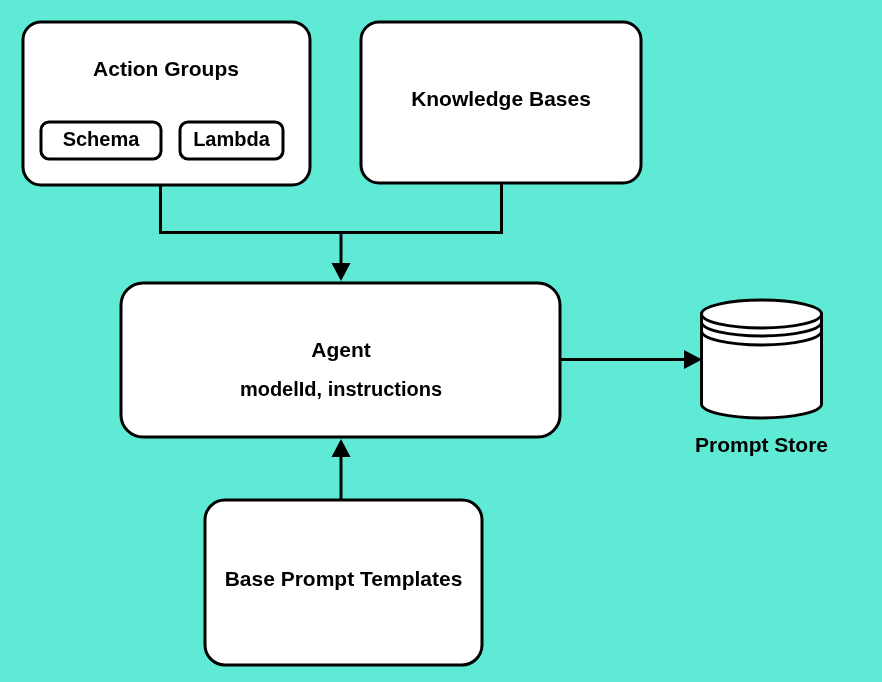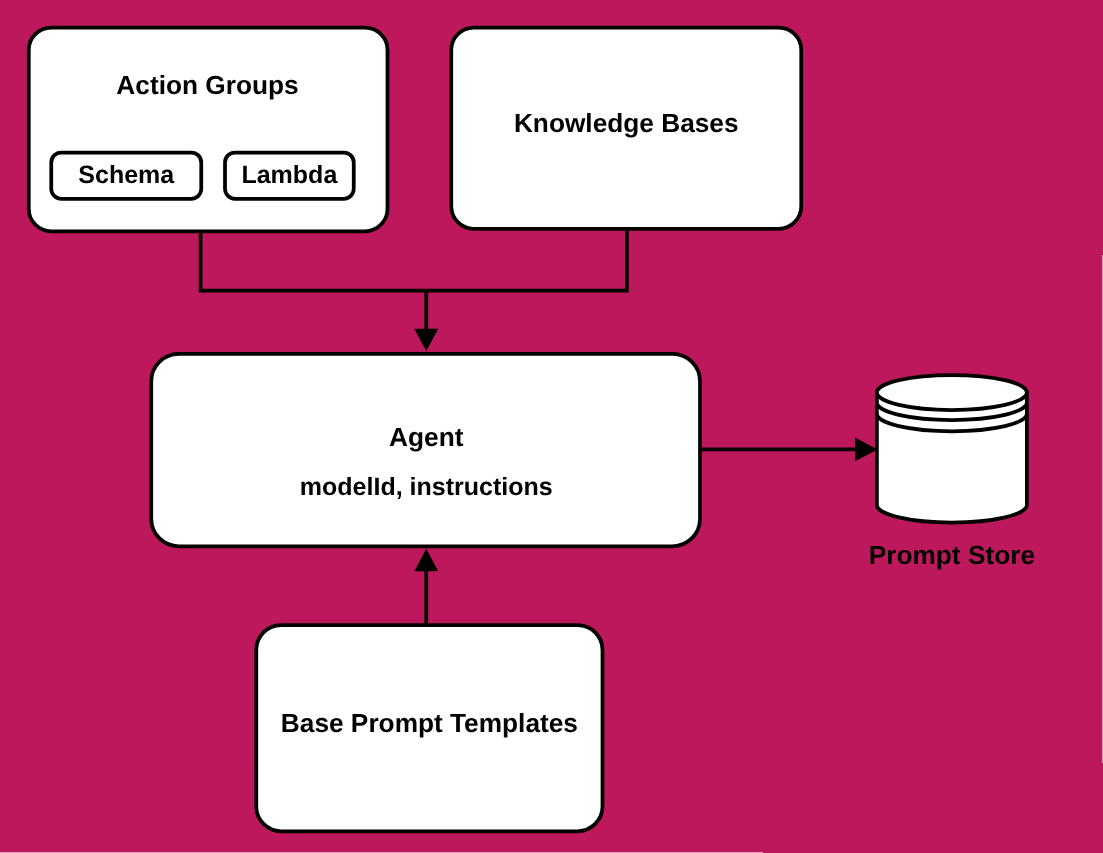--- a/index.html
+++ b/index.html
@@ -8,21 +8,21 @@
     padding: 0;
     background: #ffffff;
   }
   body {
     font-family: "Liberation Sans", sans-serif;
   }
   #diagram-canvas {
     position: relative;
     width: 882px;
     height: 682px;
-    background: #be185d;
+    background: #5eead4;
     overflow: hidden;
   }
   #diagram-svg {
     position: absolute;
     top: 0;
     left: 0;
     width: 882px;
     height: 682px;
   }
   .node-box {

